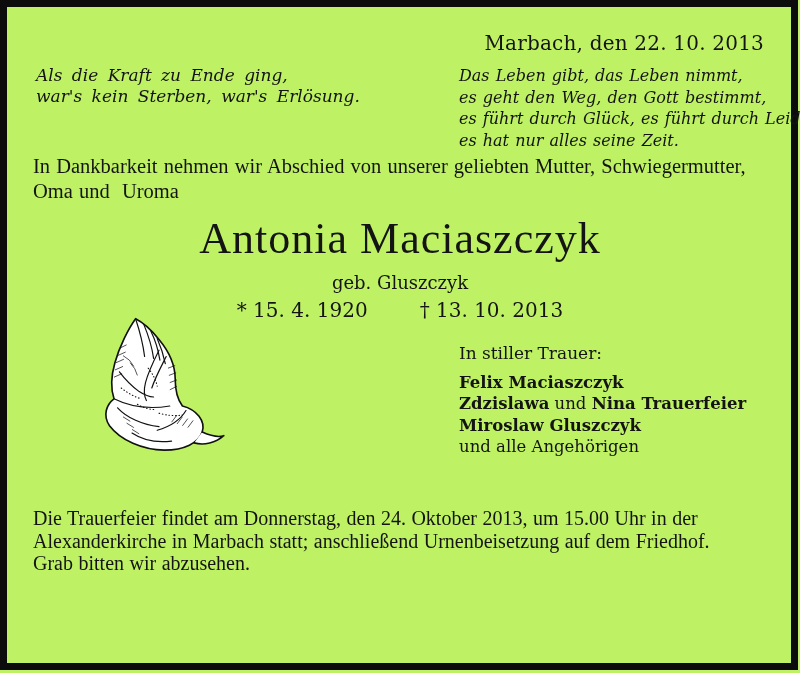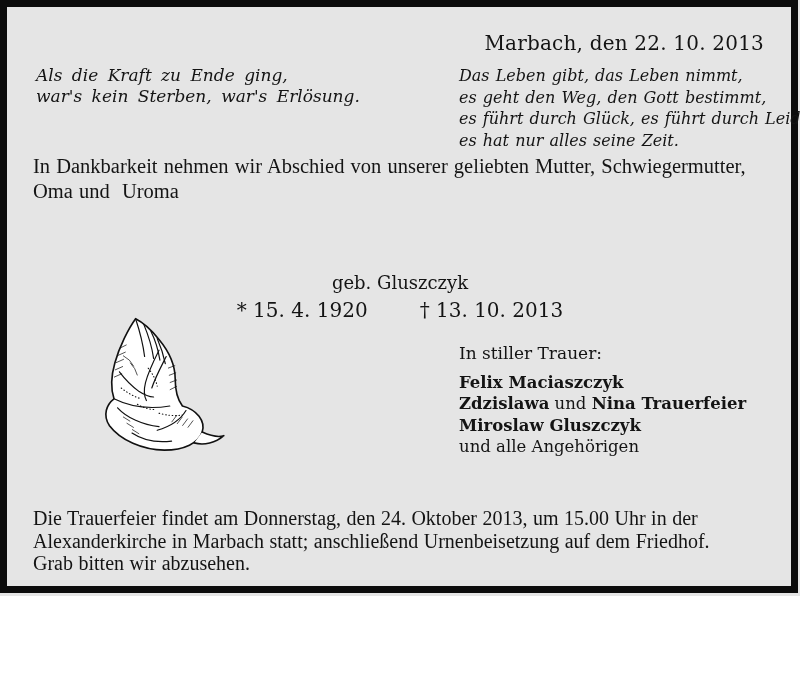--- a/index.html
+++ b/index.html
@@ -1,17 +1,17 @@
 <!DOCTYPE html>
 <html><head>
 <meta charset="utf-8">
 <style>
   html, body { margin:0; padding:0; background:#ffffff; }
   .sheet {
-    position:relative; width:800px; height:596px; background:#e5e5e5;
+    position:relative; width:800px; height:673px; background:#bef264;
     color:#141414; font-family:"DejaVu Serif", serif; overflow:hidden;
   }
   .frame {
     position:absolute; left:0; top:0; right:2px; bottom:3px;
     border:7px solid #0c0c0c; pointer-events:none;
   }
   .dateline {
     position:absolute; top:31px; right:36px; font-size:20px; letter-spacing:0.2px;
   }
   .verse-left {
@@ -64,20 +64,21 @@
   <div class="frame"></div>
 
   <div class="dateline">Marbach, den 22. 10. 2013</div>
 
   <div class="verse-left"><div>Als die Kraft zu Ende ging,</div><div>war's kein Sterben, war's Erlösung.</div></div>
 
   <div class="verse-right"><div>Das Leben gibt, das Leben nimmt,</div><div>es geht den Weg, den Gott bestimmt,</div><div>es führt durch Glück, es führt durch Leid,</div><div>es hat nur alles seine Zeit.</div></div>
 
   <div class="intro"><div>In Dankbarkeit nehmen wir Abschied von unserer geliebten Mutter, Schwiegermutter,</div><div>Oma und  Uroma</div></div>
 
+  <h1 class="name">Antonia Maciaszczyk</h1>
 
   <div class="maiden">geb. Gluszczyk</div>
 
   <div class="dates">
     <span>* 15. 4. 1920</span><span class="date-death">† 13. 10. 2013</span>
   </div>
 
   <svg class="hands" width="135" height="153" viewBox="0 0 150 170" xmlns="http://www.w3.org/2000/svg">
     <g fill="#ffffff" stroke="#111111" stroke-width="1.8" stroke-linejoin="round" stroke-linecap="round">
       <path d="M44 3 C36 14 26 34 21 52 C17 66 16 80 20 92

